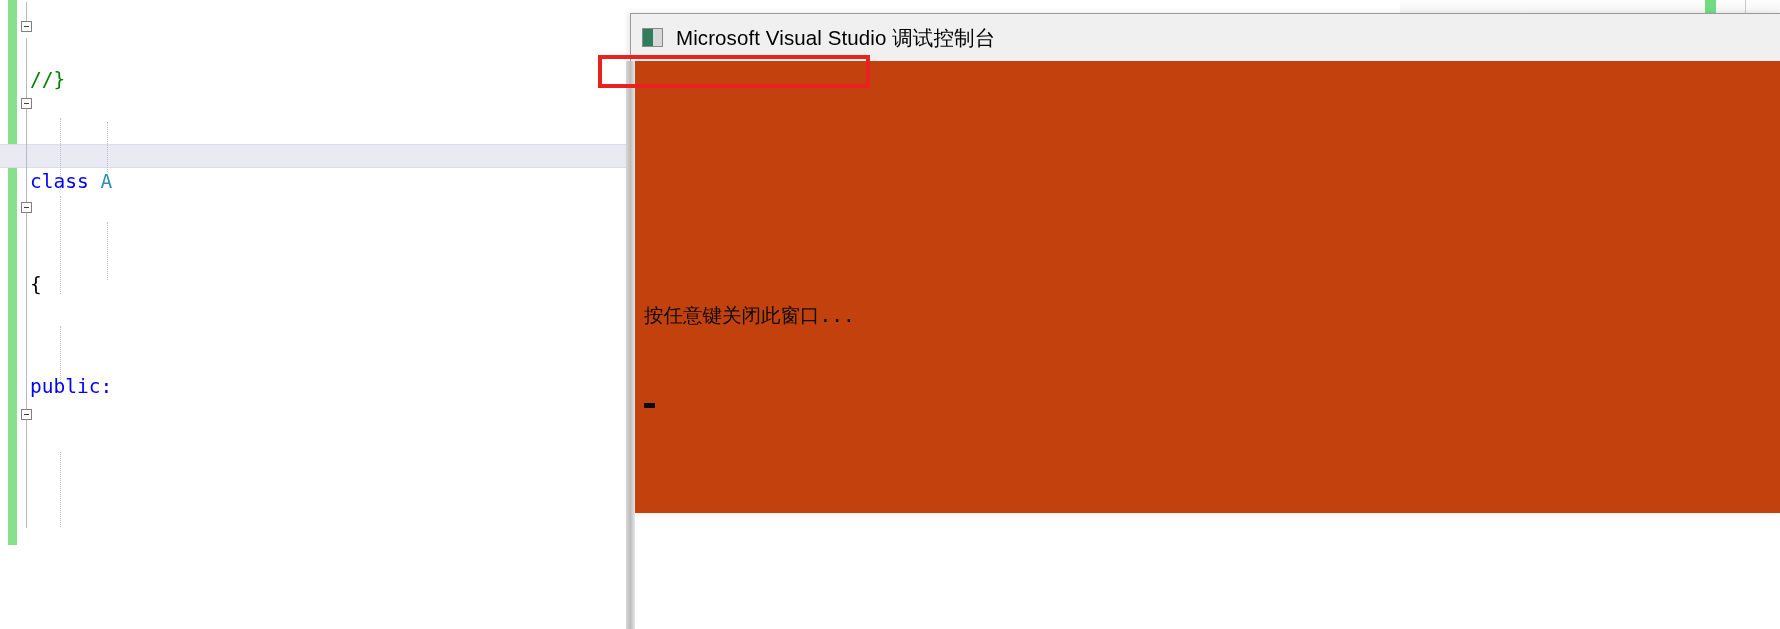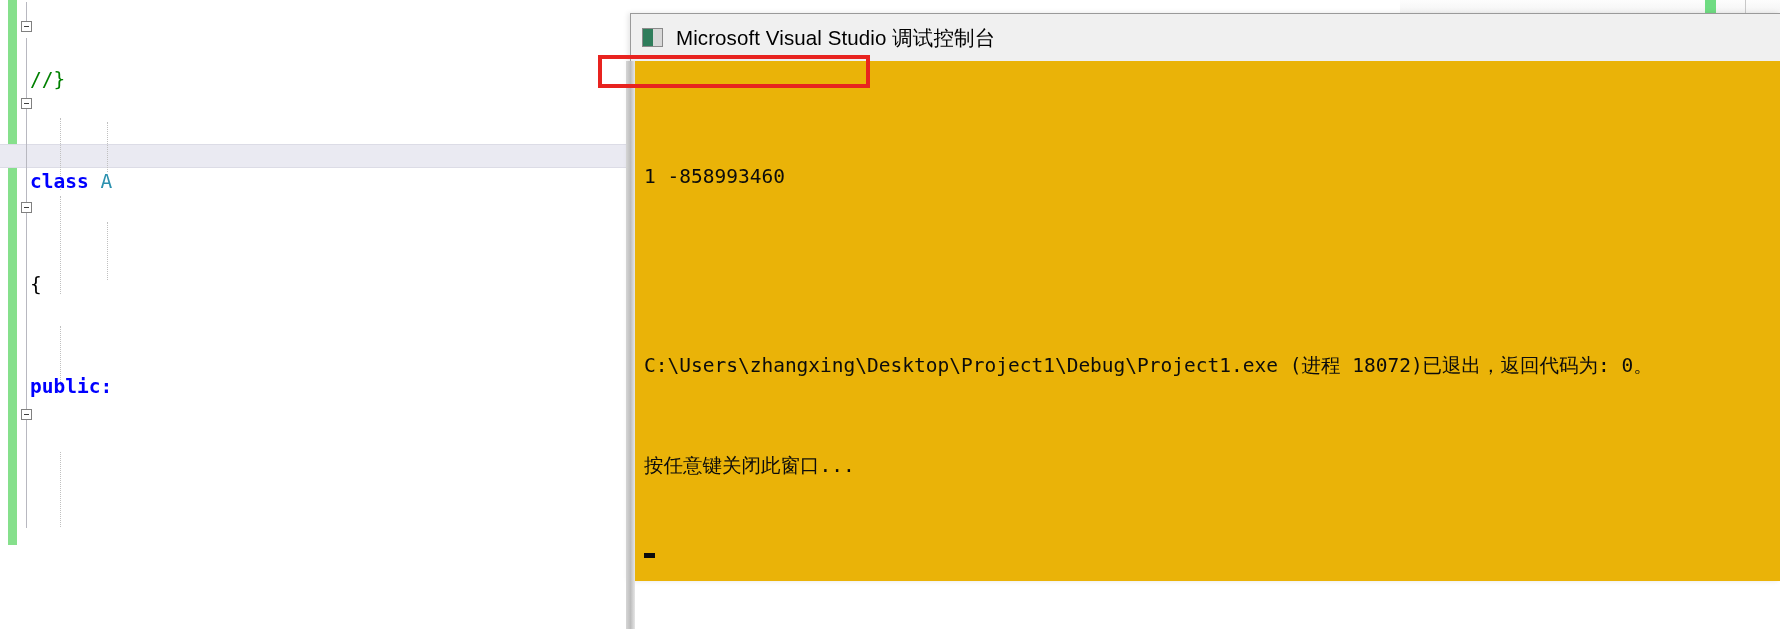--- a/index.html
+++ b/index.html
@@ -23,21 +23,21 @@
   .code-area {
     position: absolute; left: 0px; top: -10px;
     font-family: "DejaVu Sans Mono", "Liberation Mono", monospace;
     font-size: 19.5px;
     line-height: 25.6px;
     color: #000000;
     white-space: pre;
   }
   .ln { position: relative; height: 25.6px; padding-left: 30px; }
   .ln .txt { position: relative; z-index: 2; }
-  .kw { color: #0000ff; font-weight: bold; }
+  .kw { color: #0000ff; }
   .ty { color: #2b91af; }
   .cmt { color: #008000; }
   .pv  { color: #808080; }
 
   
   .guide {
     position: absolute; width: 0; border-left: 1px dotted #c0c0c0;
   }
   .vline {
     position: absolute; width: 0; border-left: 1px solid #b8b8c0;
@@ -77,22 +77,22 @@
     background: #c8c8c8;
   }
   .vs-thumb {
     position: absolute; left: 1722px; top: 22px; width: 44px; height: 4px;
     background: #2b2b2b;
   }
 
   
   #console {
     position: absolute; left: 630px; top: 13px;
-    width: 1150px; height: 568px;
-    background: #eab308;
+    width: 1150px; height: 500px;
+    background: #c2410c;
     border-left: 1px solid #9a9a9a;
     border-top: 1px solid #9a9a9a;
     box-sizing: border-box;
     box-shadow: -2px 0 5px rgba(0,0,0,0.10);
   }
   .con-title {
     height: 47px; display: flex; align-items: center;
     padding-left: 11px; background: #f0f0f0;
   }
   .con-icon {
@@ -211,25 +211,23 @@
   <div id="console">
 
     <div class="con-title">
       <div class="con-icon"></div>
       <div class="con-title-text">Microsoft Visual Studio 调试控制台</div>
     </div>
 
     <div class="con-body">
       <div class="con-scroll"></div>
 
-      <div class="con-line">1 -858993460</div>
 
       <div class="con-gap"></div>
 
-      <div class="con-line">C:\Users\zhangxing\Desktop\Project1\Debug\Project1.exe (进程 18072)已退出，返回代码为: 0。</div>
 
       <div class="con-line">按任意键关闭此窗口...</div>
 
       <div class="con-cursor"></div>
     </div>
   </div>
 
   <div class="redbox"></div>
 
 </div>

